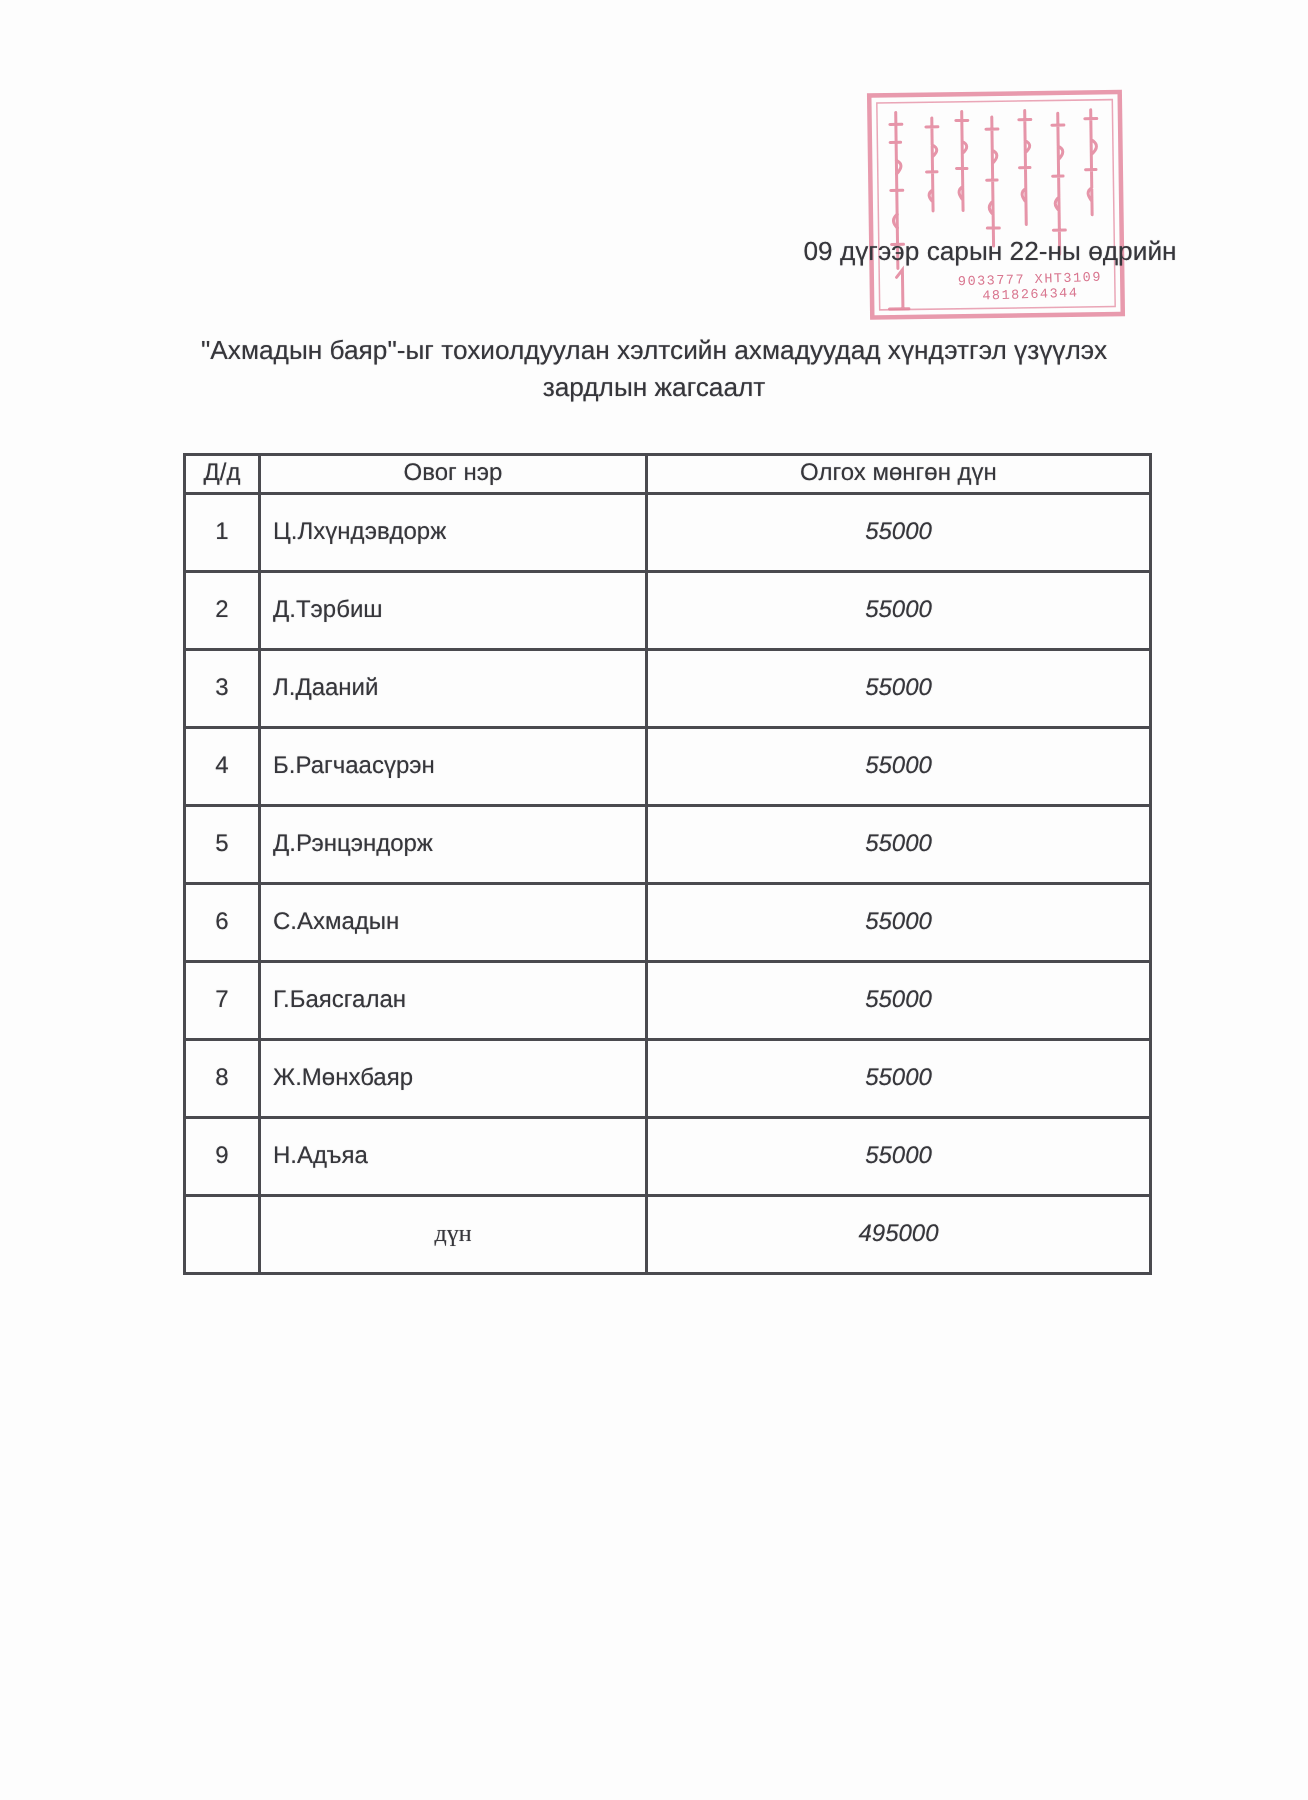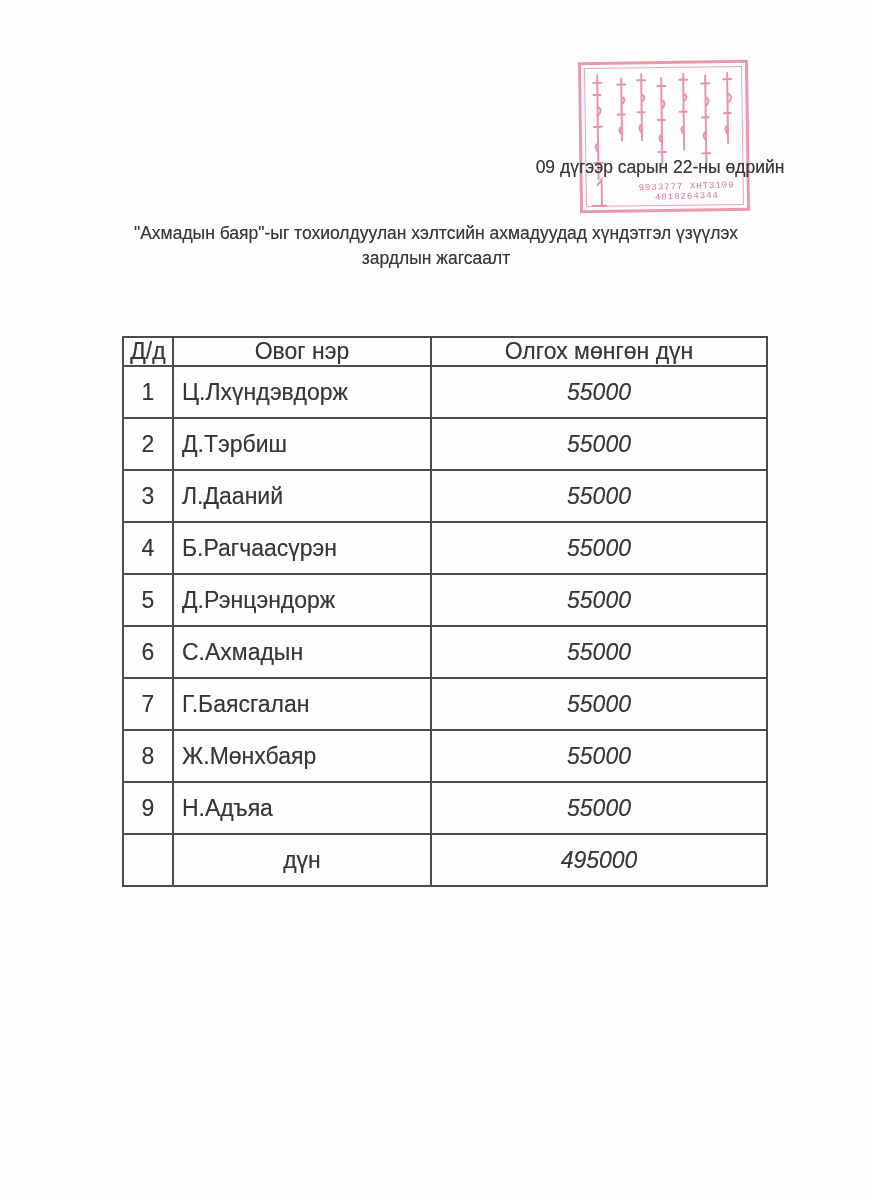--- a/index.html
+++ b/index.html
@@ -44,35 +44,34 @@
   .doc-title {
     position:absolute; left:0; top:221px; width:872px;
     text-align:center;
     font-size:17.5px; line-height:25px;
     text-shadow:0 0 .6px rgba(55,55,60,.55);
   }
   
   table.expense {
     position:absolute; left:122px; top:302px;
     width:644px; border-collapse:collapse; table-layout:fixed;
-    font-size:23px;
+    font-size:16px;
     text-shadow:0 0 .6px rgba(55,55,60,.5);
-    margin-top:34px;
   }
   table.expense th, table.expense td {
     border:2px solid #4a4a4f;
     font-weight:normal;
     vertical-align:middle;
   }
   table.expense thead th { height:26px; text-align:center; }
   table.expense tbody td { height:52px; }
   td.c-no  { text-align:center; }
   td.c-name{ text-align:left; padding-left:8px; }
   td.c-amt { text-align:center;font-style:italic; }
-  td.c-total-label { text-align:center; }
+  td.c-total-label { text-align:center;font-family:Liberation Serif, serif; }
 </style>
 </head>
 <body>
 
 <div class="page">
 
   <div class="stamp">
     <div class="stamp-inner"></div>
     <svg width="158" height="140" viewBox="0 0 158 140">
       <g stroke="#e2839a" stroke-width="2" fill="none" stroke-linecap="round" opacity="0.85">

